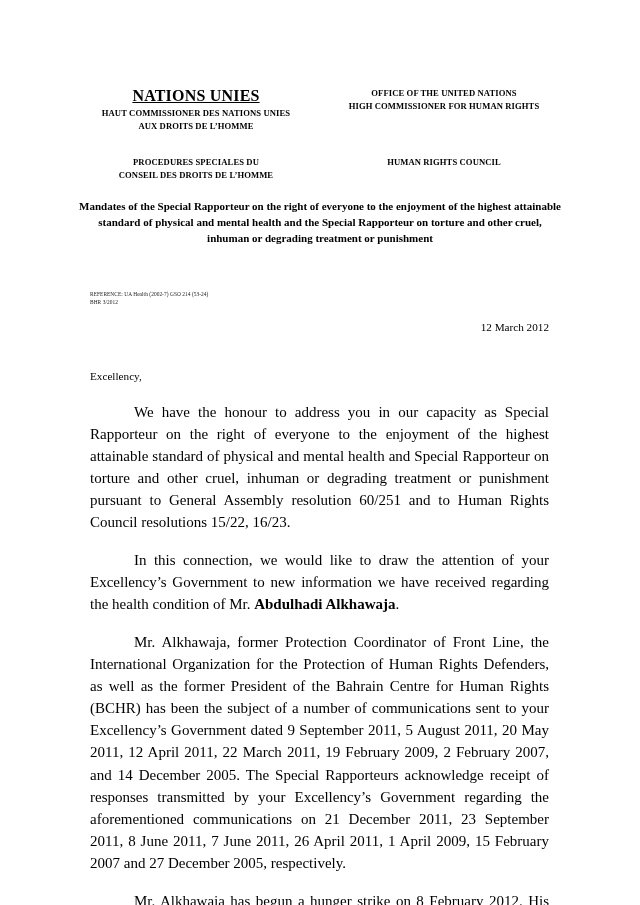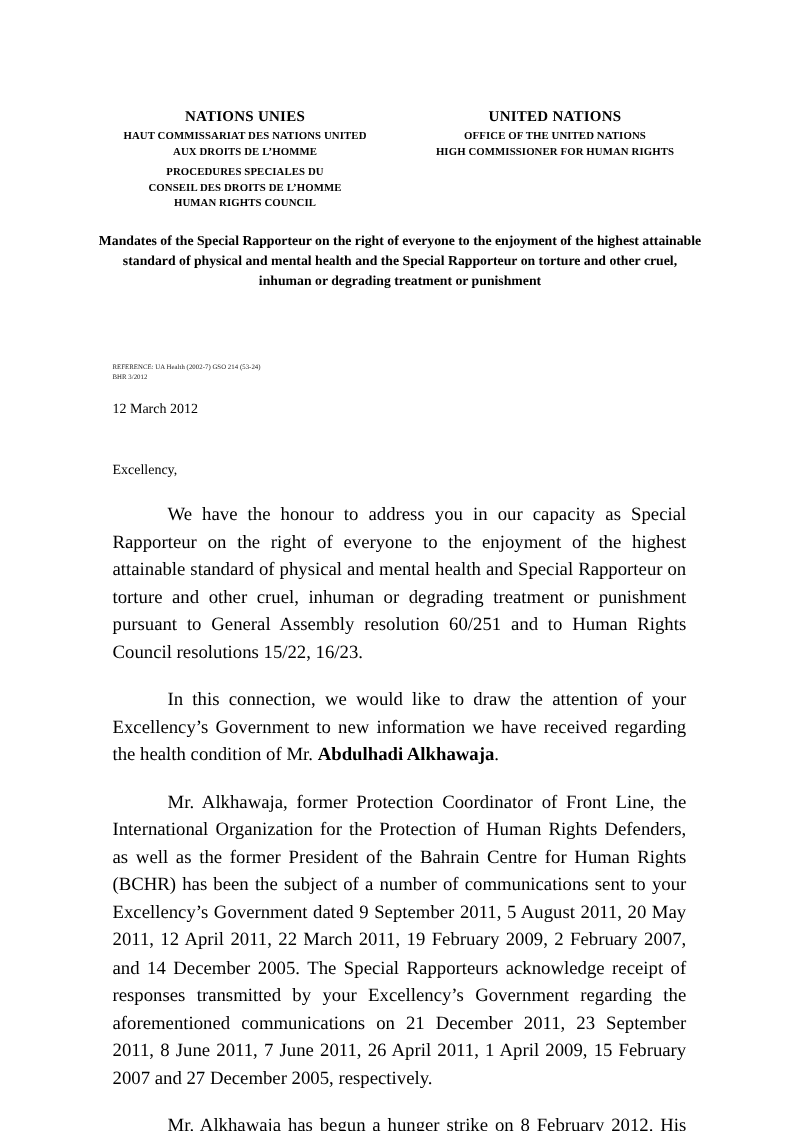--- a/index.html
+++ b/index.html
@@ -31,35 +31,35 @@
   .lh-columns {
     display: flex;
     width: 100%;
   }
   .lh-col {
     width: 50%;
     text-align: center;
   }
   .lh-org {
     font-weight: bold;
-    font-size: 12px;
+    font-size: 16px;
     letter-spacing: 0.2px;
     line-height: 1.25;
     white-space: nowrap;
+    text-decoration: underline;
   }
   .lh-sub {
     font-weight: bold;
     font-size: 8.6px;
     letter-spacing: 0.1px;
     line-height: 1.42;
     margin-top: 1px;
   }
   .lh-block2 {
-    margin-top: 4px;
-    flex-direction: column;
+    margin-top: 24px;
   }
   .lh-proc {
     font-weight: bold;
     font-size: 8.6px;
     letter-spacing: 0.1px;
     line-height: 1.42;
   }
 
   .mandate {
     margin-top: 18px;
@@ -80,20 +80,21 @@
     color: #222222;
     letter-spacing: 0.05px;
   }
 
   
   .date-line {
     position: absolute;
     top: 321px;
     left: 90px;
     width: 459px;
+    text-align: right;
     font-size: 11.2px;
   }
 
   
   .body-area {
     position: absolute;
     top: 368px;
     left: 90px;
     width: 459px;
   }
@@ -122,26 +123,25 @@
 <body>
 
 <div class="page">
 
   <div class="letterhead">
 
     <div class="lh-columns">
 
       <div class="lh-col">
         <div class="lh-org">NATIONS UNIES</div>
-        <div class="lh-sub">HAUT COMMISSARIAT DES NATIONS UNITED</div>
+        <div class="lh-sub">HAUT COMMISSIONER DES NATIONS UNIES</div>
         <div class="lh-sub">AUX DROITS DE L’HOMME</div>
       </div>
 
       <div class="lh-col">
-        <div class="lh-org">UNITED NATIONS</div>
         <div class="lh-sub">OFFICE OF THE UNITED NATIONS</div>
         <div class="lh-sub">HIGH COMMISSIONER FOR HUMAN RIGHTS</div>
       </div>
 
     </div>
 
     <div class="lh-columns lh-block2">
 
       <div class="lh-col">
         <div class="lh-proc">PROCEDURES SPECIALES DU</div>

